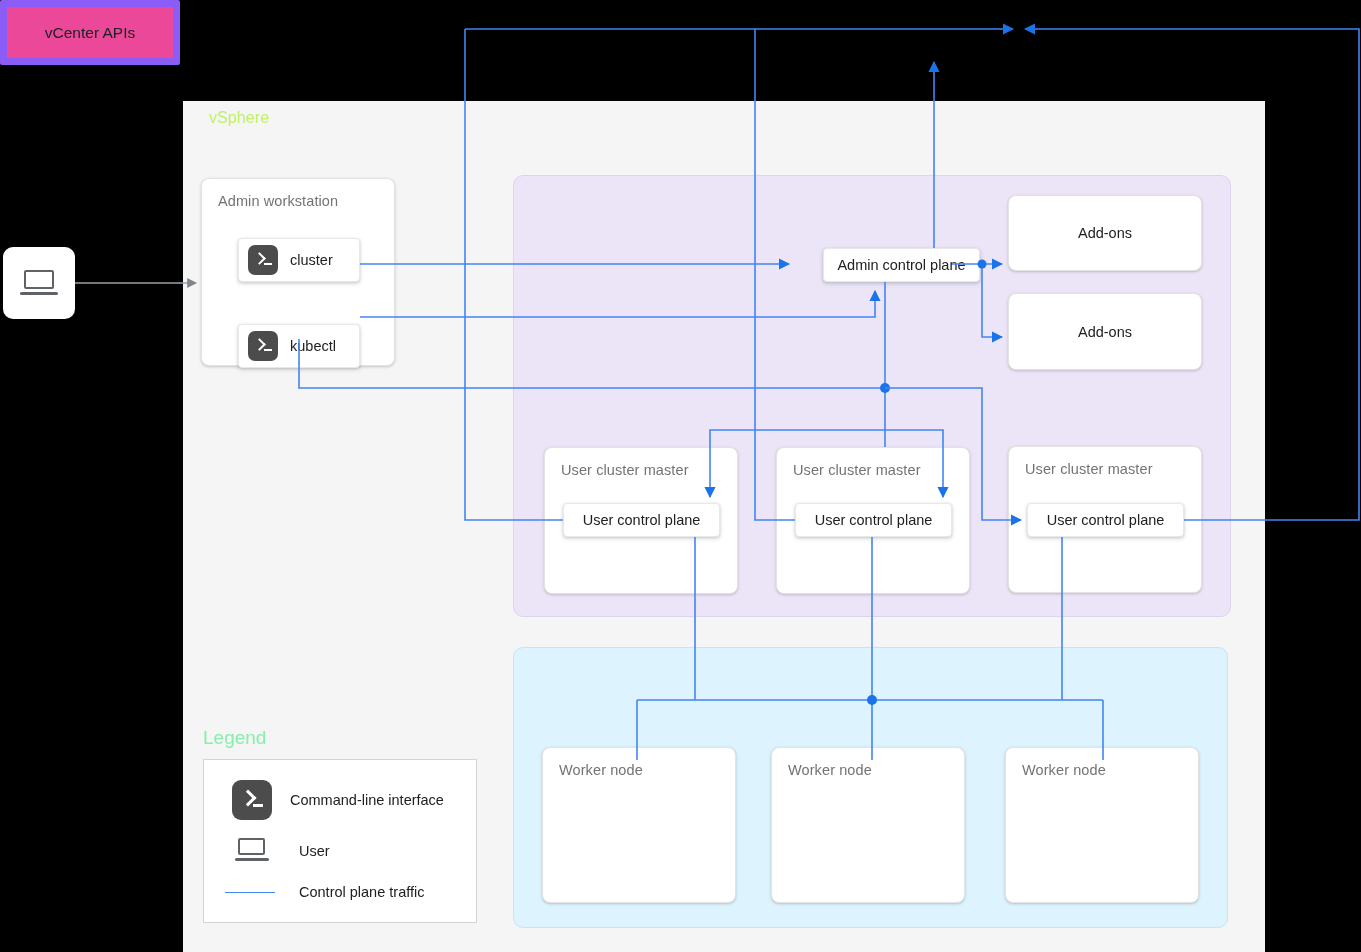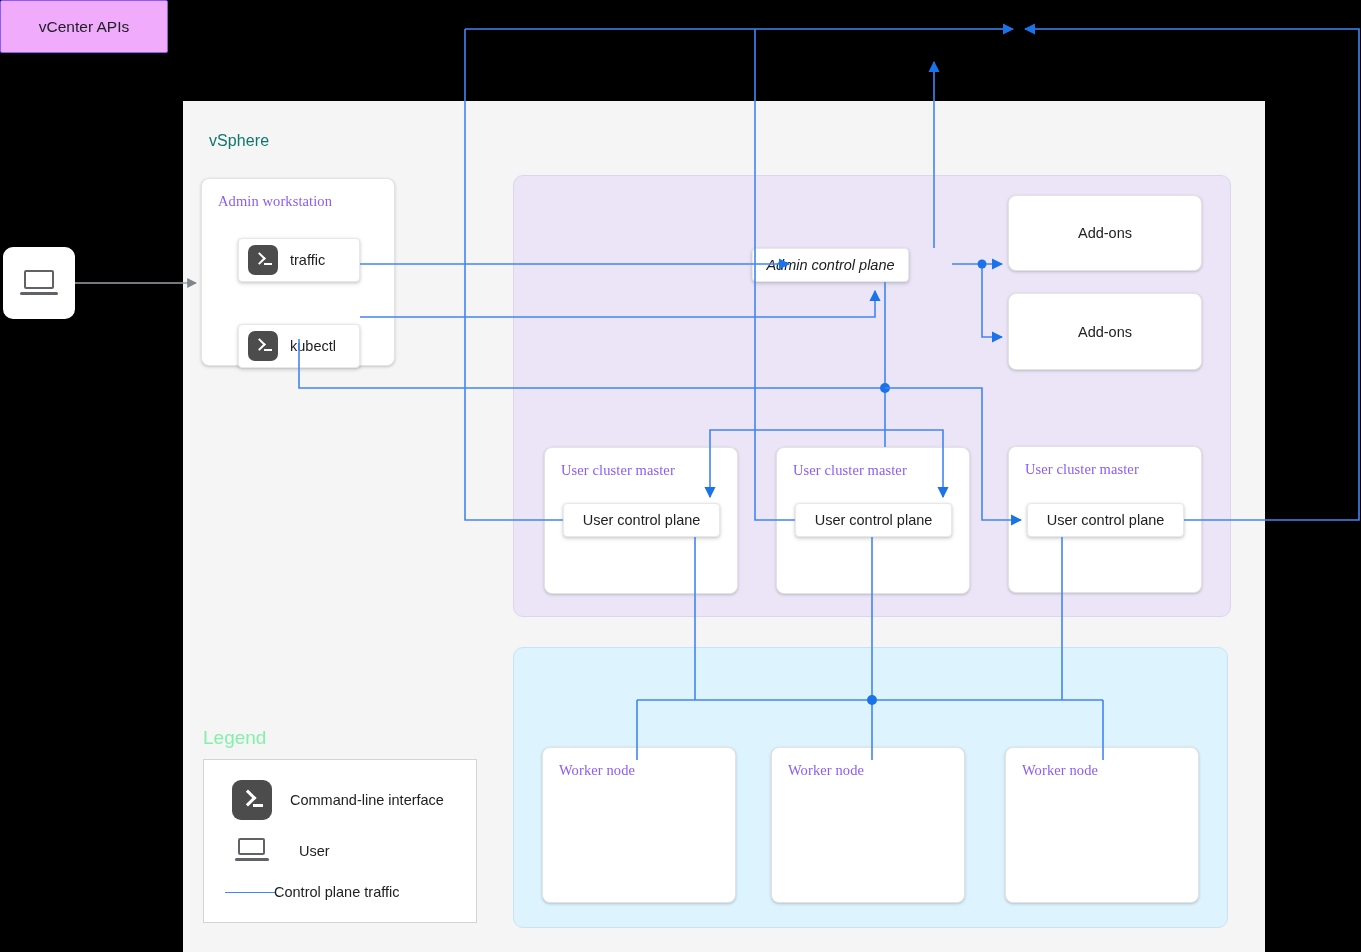--- a/index.html
+++ b/index.html
@@ -33,23 +33,23 @@
   }
   
   #vsphere {
     left: 183px; top: 101px;
     width: 1082px; height: 851px;
     background: #f5f5f5;
     z-index: 1;
   }
   #vsphere-label {
     position: absolute;
-    left: 209px; top: 132px;
+    left: 209px; top: 109px;
     font-size: 16px;
-    color: #0f766e;
+    color: #bef264;
     letter-spacing: .1px;
     z-index: 2;
   }
   
   #admin-cluster {
     left: 513px; top: 175px;
     width: 718px; height: 442px;
     background: #ebe5f7;
     border: 1px solid #ddd5ef;
     border-radius: 10px;
@@ -79,24 +79,23 @@
     border: 1px solid #e3e3e3;
     border-radius: 8px;
     box-shadow: 0 1px 2px rgba(60,64,67,.16), 0 1px 3px 1px rgba(60,64,67,.07);
     z-index: 3;
     box-sizing: border-box;
   }
   .card-title {
     position: absolute;
     left: 16px; top: 14px;
     font-size: 14.5px;
-    color: #8b5cf6;
+    color: #737373;
     letter-spacing: .1px;
     white-space: nowrap;
-    font-family: Liberation Serif, serif;
   }
   
   .plane {
     position: absolute;
     background: #ffffff;
     border: 1px solid #e8e8e8;
     border-radius: 4px;
     box-shadow: 0 1px 3px rgba(60,64,67,.22), 0 2px 5px rgba(60,64,67,.10);
     z-index: 4;
     display: flex;
@@ -105,34 +104,34 @@
     font-size: 14.5px;
     color: #202124;
     box-sizing: border-box;
     white-space: nowrap;
   }
 
   
   #vcenter {
     left: 853px; top: 2px;
     width: 166px; height: 51px;
-    background: #f0abfc;
-    border: 1px solid #8b5cf6;
+    background: #ec4899;
+    border: 7px solid #8b5cf6;
     border-radius: 2px;
     box-shadow: none;
     display: flex;
     align-items: center;
     justify-content: center;
     font-size: 15.5px;
     color: #202124;
     z-index: 6;
   }
   #admin-workstation { left: 201px; top: 178px; width: 194px; height: 188px; }
   #admin-master      { left: 776px; top: 192px; width: 195px; height: 148px; }
-  #admin-plane       { left: 752px; top: 248px; width: 157px; height: 34px; font-style: italic; }
+  #admin-plane       { left: 823px; top: 248px; width: 157px; height: 34px; }
   #addons-1          { left: 1008px; top: 195px; width: 194px; height: 76px; }
   #addons-2          { left: 1008px; top: 293px; width: 194px; height: 77px; }
   .addons-label {
     position: absolute;
     left: 0; top: 0; right: 0; bottom: 0;
     display: flex; align-items: center; justify-content: center;
     font-size: 14.5px; color: #202124;
   }
   #ucm-1 { left: 544px;  top: 447px; width: 194px; height: 147px; }
   #ucm-2 { left: 776px;  top: 447px; width: 194px; height: 147px; }
@@ -275,21 +274,21 @@
     display: flex;
     justify-content: center;
     flex: none;
   }
   .legend-line-swatch {
     width: 50px; height: 0;
     border-top: 1.6px solid #4285f4;
     flex: none;
     margin-left: -5px;
   }
-  #legend-row-line .legend-text { margin-left: 2px; }
+  #legend-row-line .legend-text { margin-left: 27px; }
   #legend-row-user .legend-text { margin-left: 27px; }
 </style>
 </head>
 <body>
 
 <div id="canvas">
 
   <div class="box" id="vsphere"></div>
   <div id="vsphere-label">vSphere</div>
 
@@ -359,21 +358,21 @@
     </span>
   </div>
 
   <div id="vcenter">vCenter APIs</div>
 
   <div class="card" id="admin-workstation">
     <div class="card-title">Admin workstation</div>
   </div>
   <div class="cli-chip" id="chip-gkectl">
     <span class="term-icon"></span>
-    <span class="chip-label">traffic</span>
+    <span class="chip-label">cluster</span>
   </div>
   <div class="cli-chip" id="chip-kubectl">
     <span class="term-icon"></span>
     <span class="chip-label">kubectl</span>
   </div>
 
   <div class="plane" id="admin-plane">Admin control plane</div>
 
   <div class="card" id="addons-1">
     <div class="addons-label">Add-ons</div>

